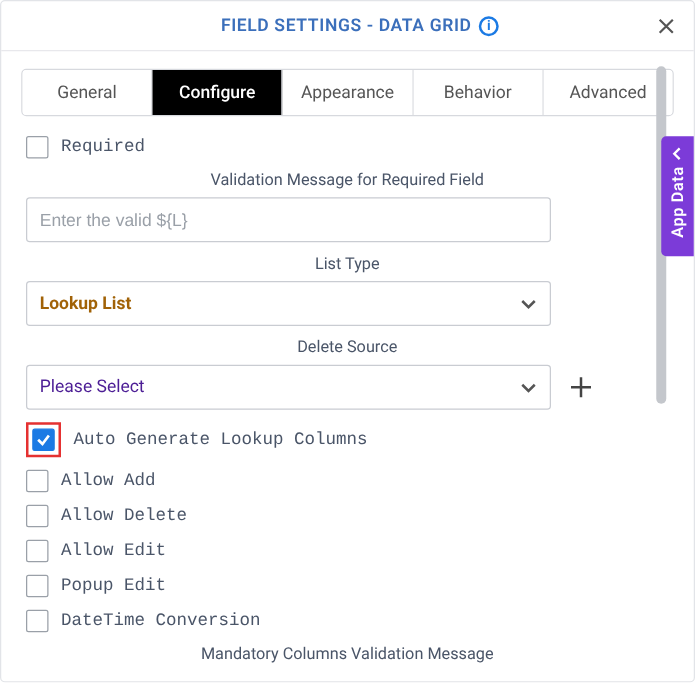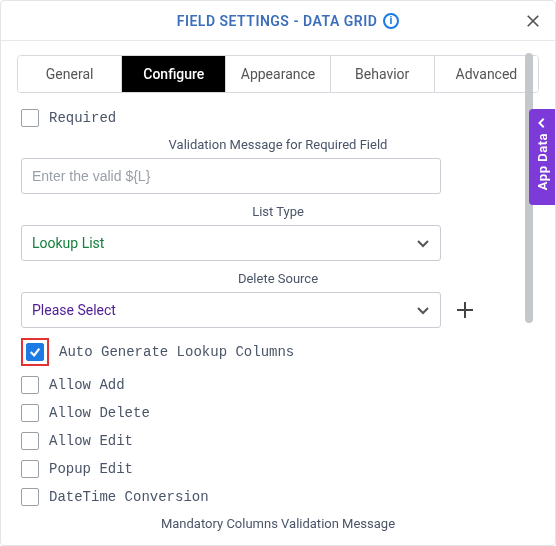--- a/index.html
+++ b/index.html
@@ -80,21 +80,21 @@
   .text-input {
     width:100%; max-width:420px; height:36px; border:1px solid #c9ccd2; border-radius:3px;
     padding:0 10px; font-size:14px; color:#333;
   }
   .text-input::placeholder { color:#9aa0a8; }
   .select {
     width:100%; max-width:420px; height:36px; border:1px solid #c9ccd2; border-radius:3px;
     padding:0 10px; display:flex; align-items:center; justify-content:space-between;
     cursor:pointer; background:#fff;
   }
-  .select .val { color:#15803d; }
+  .select .val { color:#a16207;font-weight:bold; }
   .select .placeholder { color:#4c1d95; }
   .chev { width:14px; height:14px; }
   .chev path { stroke:#555; stroke-width:2; fill:none; }
   .row-flex { display:flex; align-items:center; gap:12px; }
   .plus-btn { width:24px; height:24px; cursor:pointer; display:flex; align-items:center; justify-content:center; }
   .plus-btn svg { width:20px; height:20px; }
   .plus-btn svg line { stroke:#444; stroke-width:2; }
   .section { margin-bottom:10px; }
   .checkbox-list { margin-top:8px; }
   .checkbox-list .check-row { margin-bottom:10px; }

